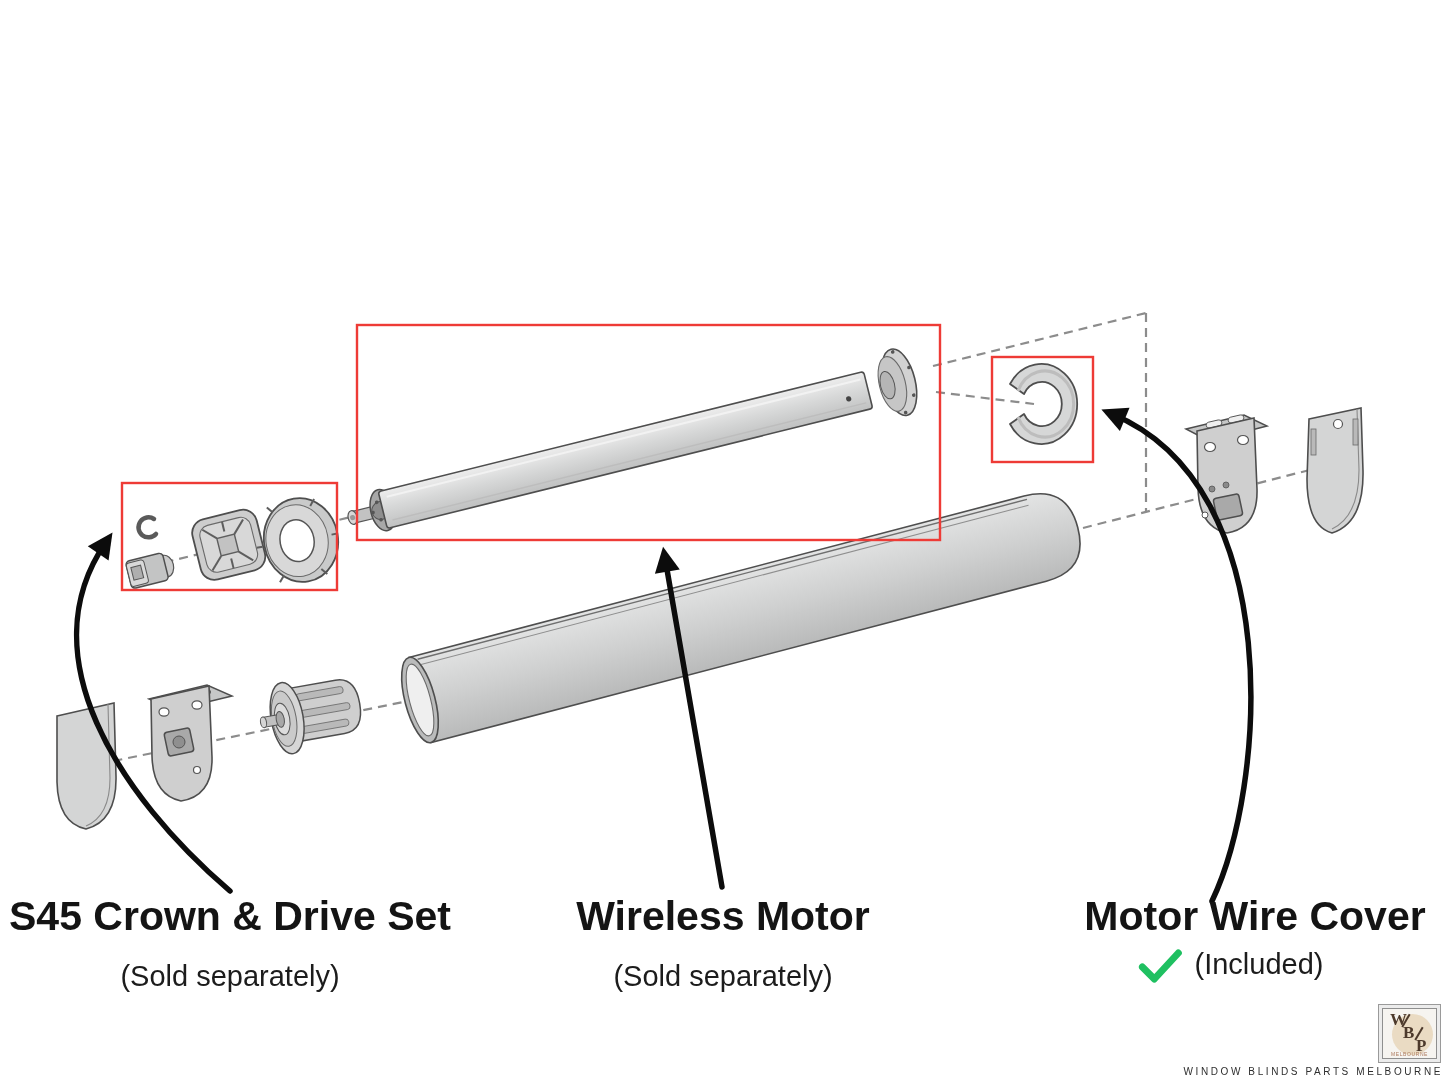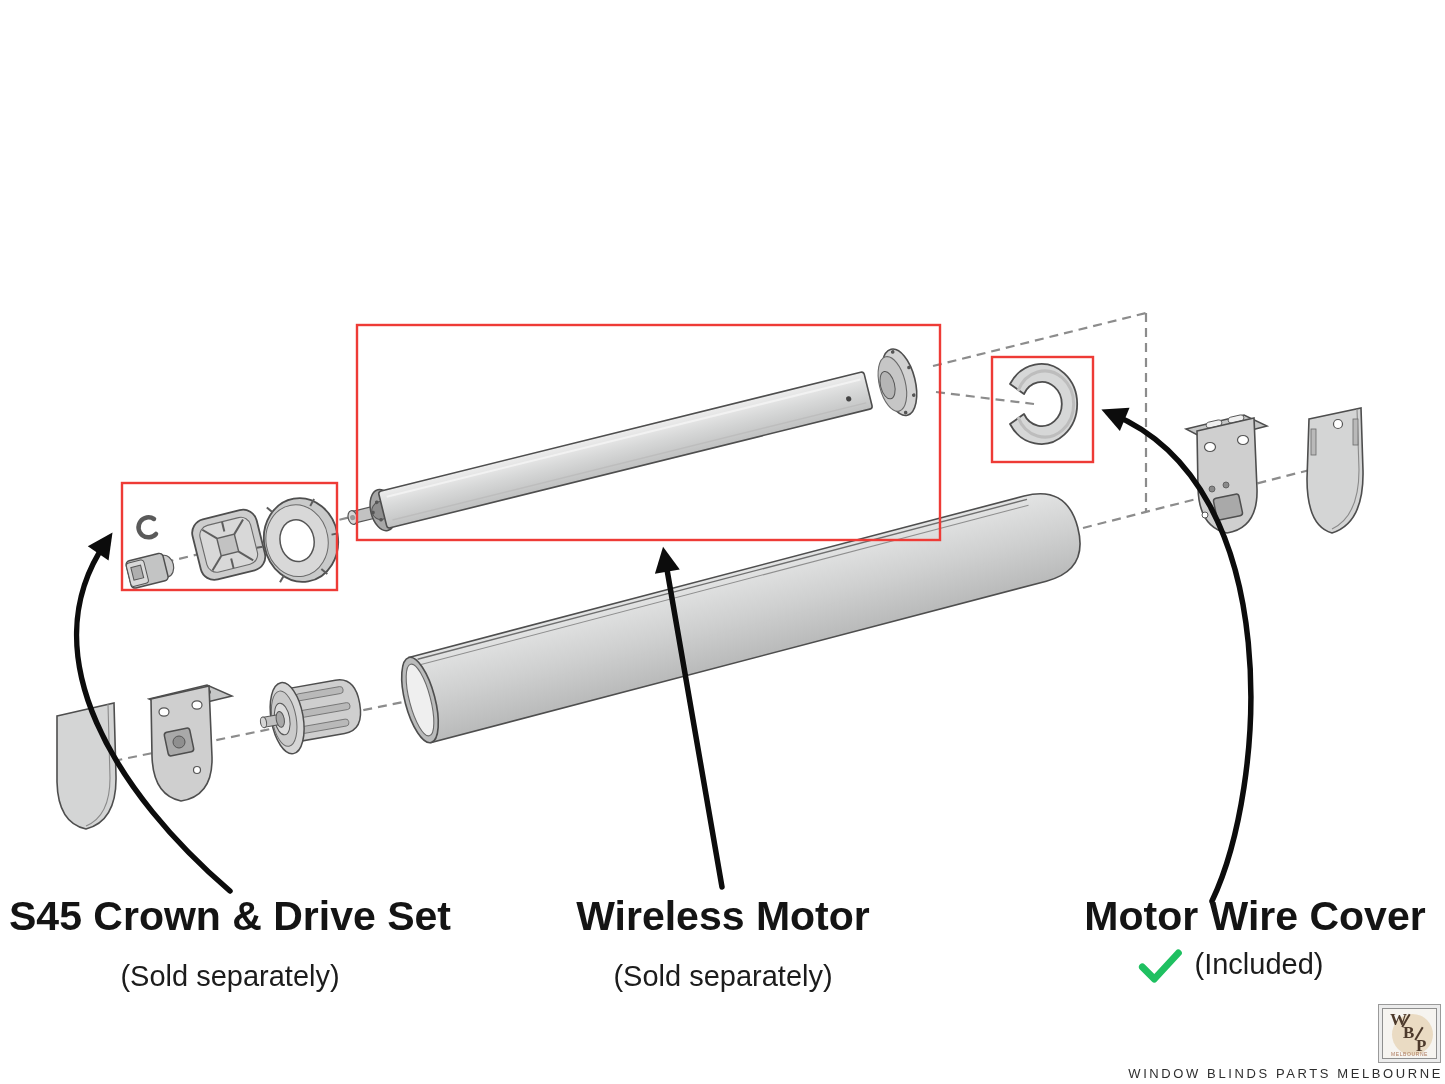--- a/index.html
+++ b/index.html
@@ -22,21 +22,21 @@
   .logo-inner{position:relative;width:100%;height:100%;border:1px solid #8f8f8f;background:#f6f4f0;overflow:hidden;box-sizing:border-box;}
   .logo-circle{position:absolute;left:9px;top:5px;width:41px;height:41px;border-radius:50%;background:#eadbc3;}
   .logo-letter{position:absolute;font-family:"Liberation Serif","DejaVu Serif",serif;font-weight:700;font-size:17px;color:#4d3a2c;line-height:1;}
   .lw{left:7px;top:2px;}
   .lb{left:20px;top:15px;}
   .lp{left:33px;top:28px;}
   .logo-slash{position:absolute;width:1.5px;height:15px;background:#4d3a2c;transform:rotate(30deg);}
   .s1{left:22px;top:4px;}
   .s2{left:35px;top:17px;}
   .logo-badge-text{position:absolute;left:0;bottom:1px;width:100%;text-align:center;font-size:5px;letter-spacing:0.6px;color:#ad7a5e;font-family:"Liberation Sans",sans-serif;}
-  .logo-caption{position:absolute;right:2px;top:1066px;font-size:13px;font-weight:500;letter-spacing:2.6px;color:#2e2e2e;white-space:nowrap;}
+  .logo-caption{position:absolute;right:2px;top:1066px;font-size:10px;font-weight:500;letter-spacing:2.6px;color:#2e2e2e;white-space:nowrap;}
 </style>
 </head>
 <body>
 
 <div class="stage">
 
   <svg class="diagram-svg" width="1445" height="1084" viewBox="0 0 1445 1084">
     <defs>
       <linearGradient id="gradMotor" x1="0" y1="0" x2="0" y2="1">
         <stop offset="0" stop-color="#ededed"></stop>

